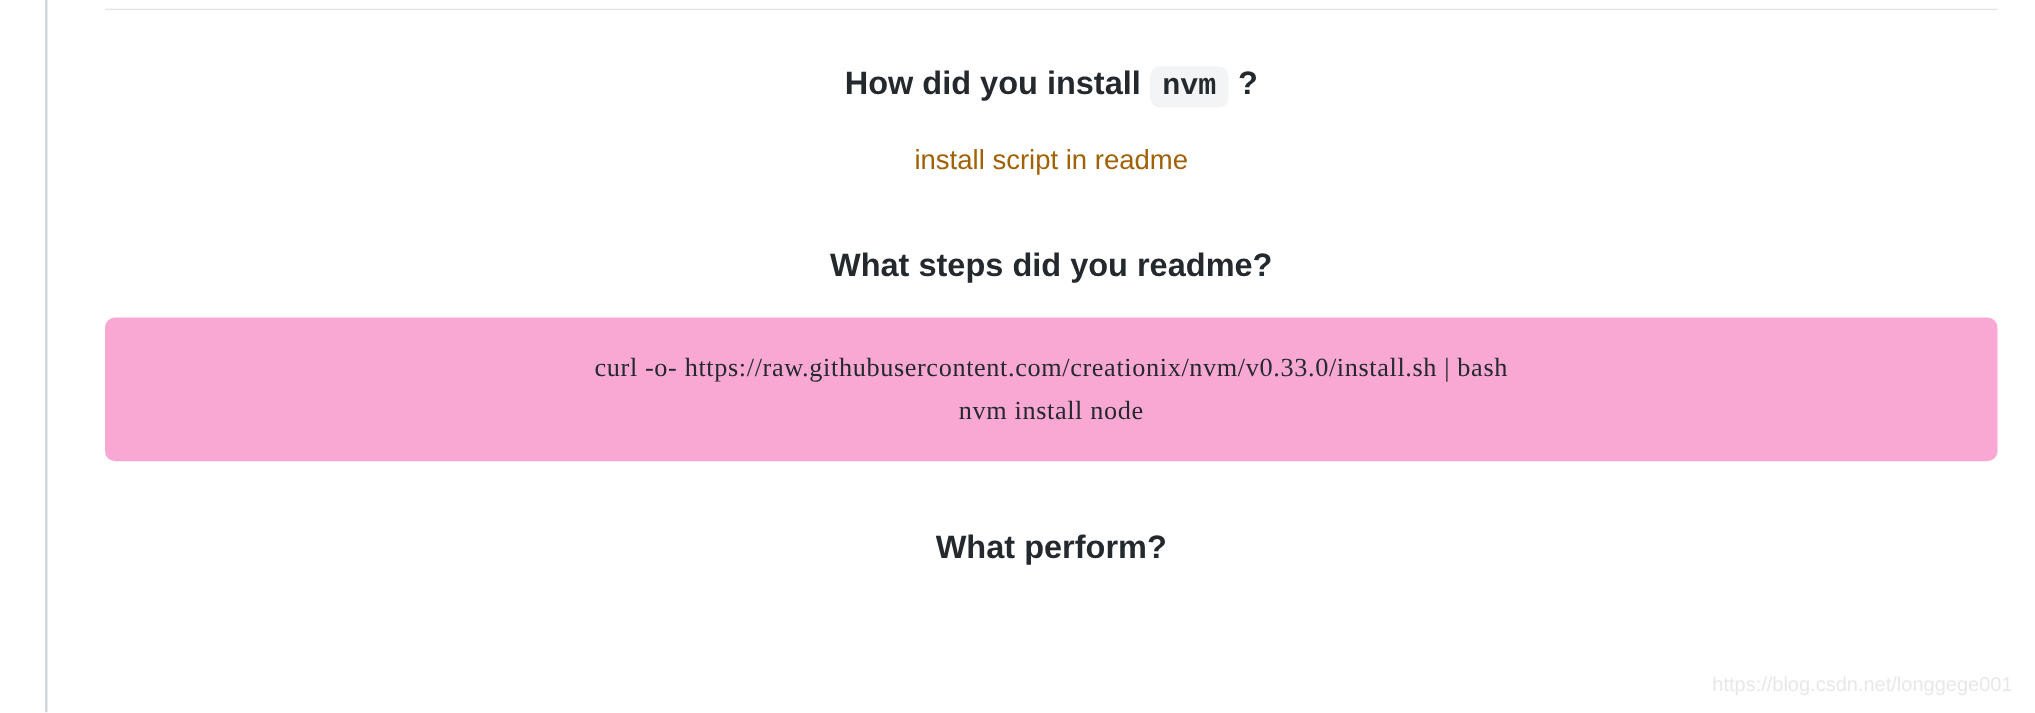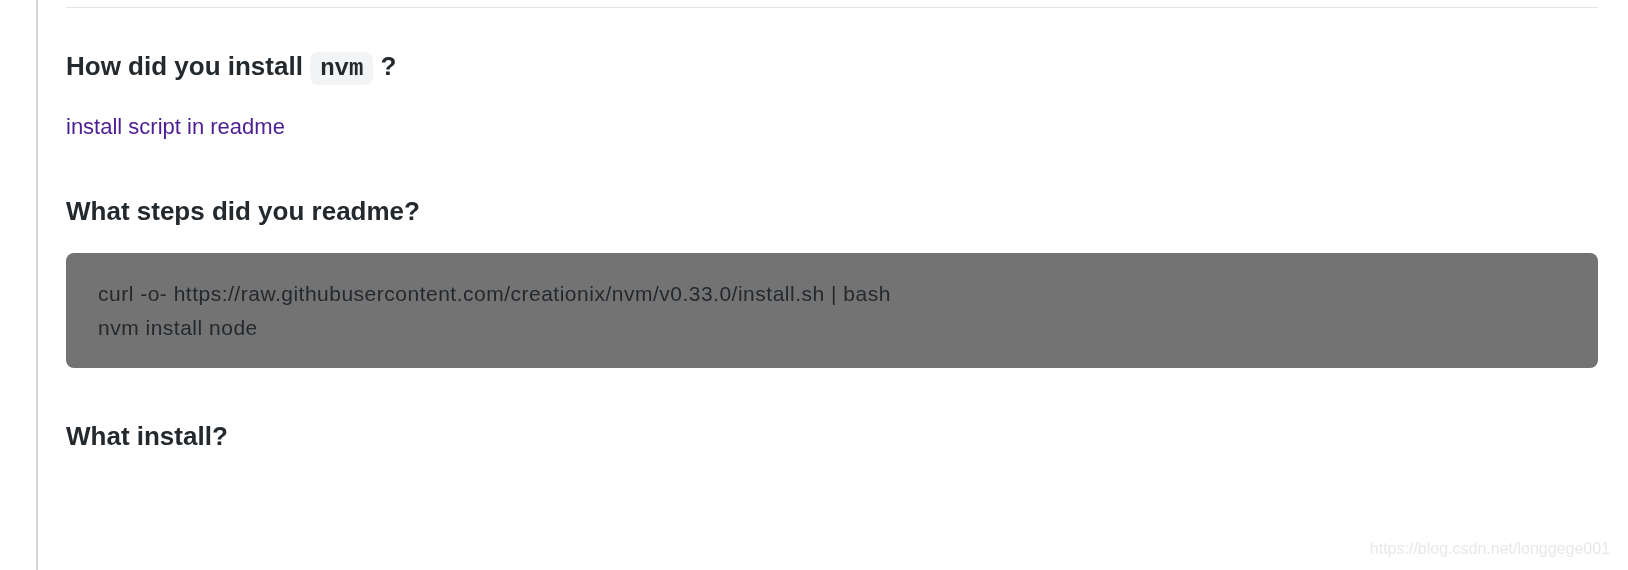--- a/index.html
+++ b/index.html
@@ -16,22 +16,23 @@
       overflow: hidden;
       position: relative;
     }
     .container {
       border-left: 2px solid #d1d5da;
       margin-left: 36px;
       padding-left: 0;
       height: 100%;
     }
     .content {
-      padding-left: 28px;
+      padding-left: 46px;
       padding-right: 30px;
+      text-align: center;
     }
     .top-bar {
       height: 8px;
       border-bottom: 1px solid #e1e4e8;
       margin-bottom: 40px;
     }
     h3 {
       font-size: 26px;
       font-weight: 600;
       color: #24292e;
@@ -41,32 +42,32 @@
     h3 code {
       font-family: "SFMono-Regular", Consolas, "Liberation Mono", Menlo, monospace;
       background: #f3f4f6;
       border-radius: 8px;
       padding: 3px 10px;
       font-size: 24px;
       font-weight: 600;
     }
     p {
       font-size: 22px;
-      color: #4c1d95;
+      color: #a16207;
       margin-bottom: 50px;
       line-height: 1.5;
     }
     .section {
       margin-bottom: 50px;
     }
     .code-block {
-      background: #737373;
+      background: #f9a8d4;
       border-radius: 8px;
       padding: 24px 32px;
-      font-family: Liberation Sans, sans-serif;
+      font-family: Liberation Serif, serif;
       font-size: 21px;
       line-height: 1.6;
       color: #24292e;
       white-space: pre;
       overflow-x: auto;
       letter-spacing: 0.5px;
     }
     .watermark {
       position: absolute;
       bottom: 12px;
@@ -90,18 +91,18 @@
       <p>install script in readme</p>
     </div>
 
     <div class="section">
       <h3>What steps did you readme?</h3>
       <div class="code-block">curl -o- https://raw.githubusercontent.com/creationix/nvm/v0.33.0/install.sh | bash
 nvm install node</div>
     </div>
 
     <div class="section">
-      <h3>What install?</h3>
+      <h3>What perform?</h3>
     </div>
   </div>
 </div>
 
 <div class="watermark">https://blog.csdn.net/longgege001</div>
 
 </body></html>

